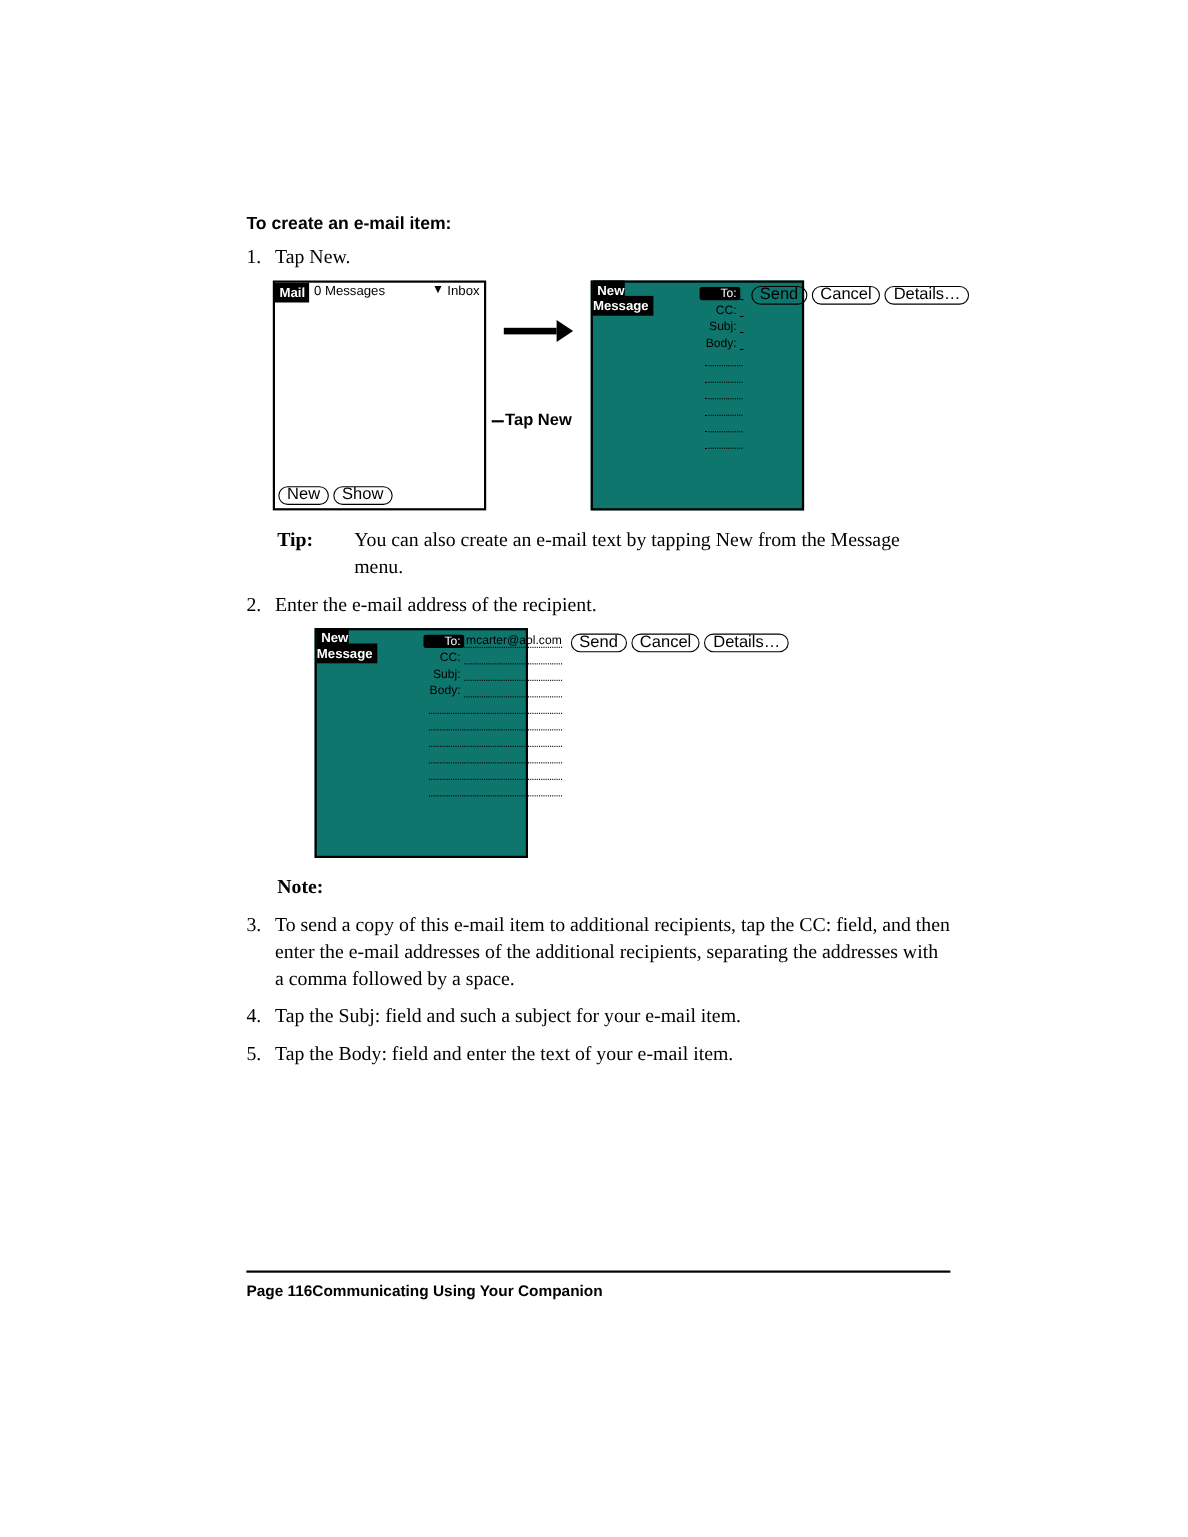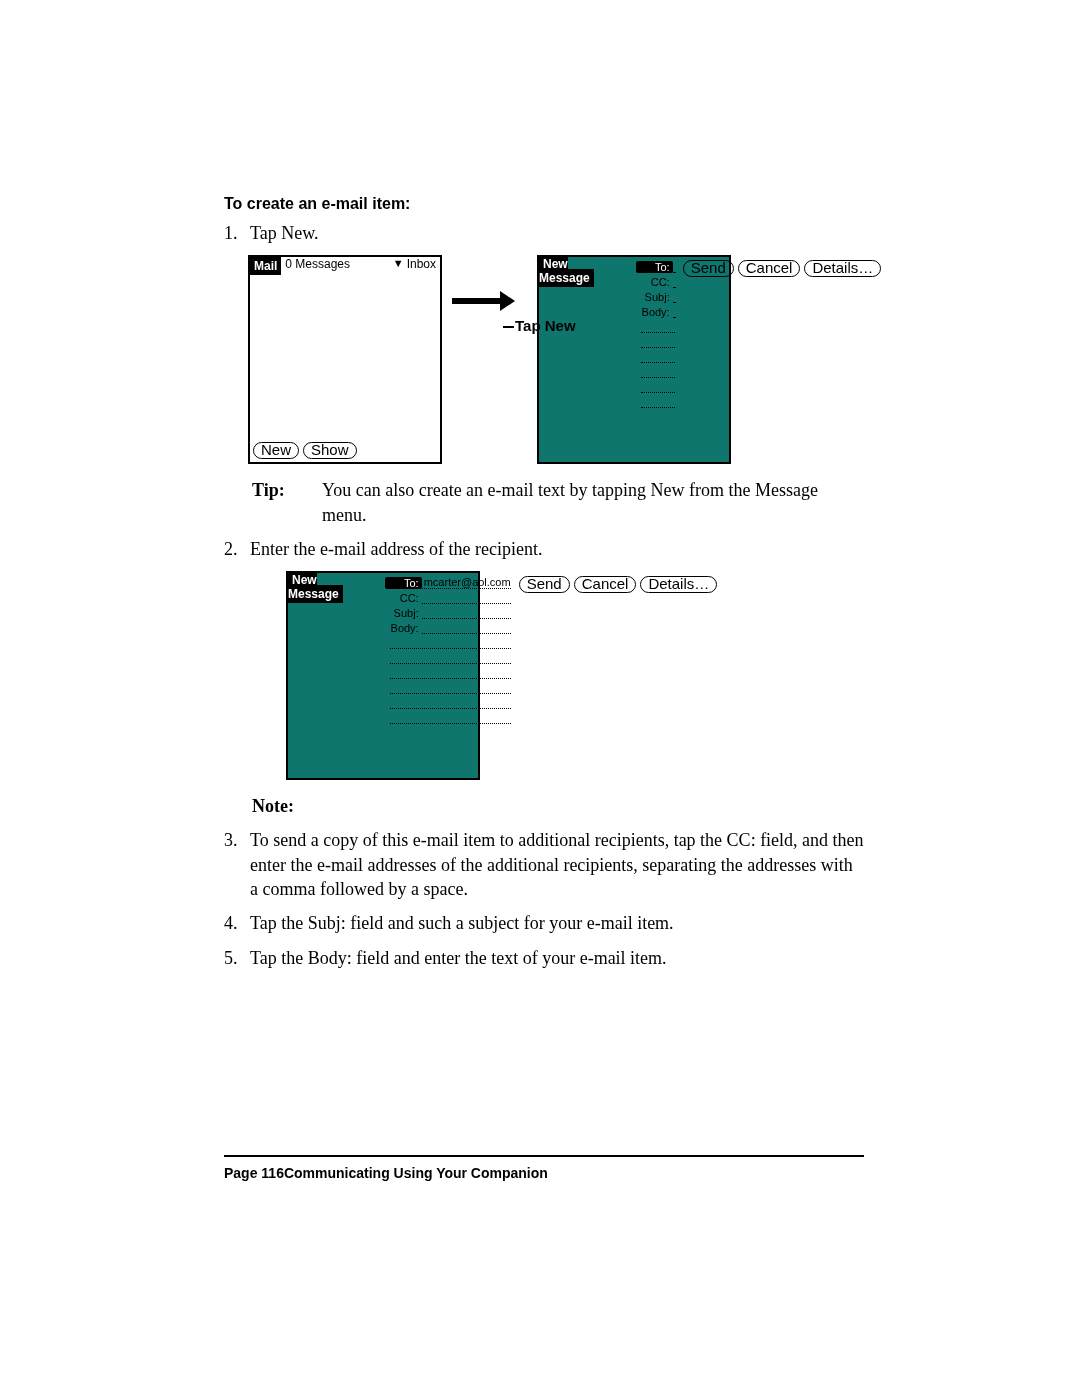--- a/index.html
+++ b/index.html
@@ -20,21 +20,21 @@
           font-family:Arial,Helvetica,sans-serif;font-size:12px;}
   .device-header{height:18px;display:flex;align-items:flex-start;}
   .app-label{background:#000;color:#fff;font-weight:700;padding:2px 4px;}
   .header-text{padding-left:4px;}
   .header-spacer{flex:1;}
   .inbox-tri{margin-right:3px;font-size:11px;}
   .inbox-text{padding-right:4px;}
   .device-bottom{padding:3px;display:flex;gap:4px;}
   .pill{border:1.5px solid #000;border-radius:9px;font-size:15px;
         padding:0 7px;line-height:14px;height:15px;}
-  .between{display:flex;flex-direction:row;align-items:flex-start;
+  .between{display:flex;flex-direction:column;align-items:center;
            width:75px;font-family:Verdana,Geneva,sans-serif;
            font-weight:700;font-size:15px;white-space:nowrap;}
   .arrow-wrap{display:flex;align-items:center;margin-top:36px;}
   .arrow-line{width:48px;height:6px;background:#000;}
   .arrow-head{width:0;height:0;border-left:15px solid #000;
               border-top:10px solid transparent;border-bottom:10px solid transparent;}
   .tap-label{margin-top:62px;position:relative;}
   .tap-tick{position:absolute;left:-12px;top:9px;width:11px;height:1.5px;background:#000;}
 
   

